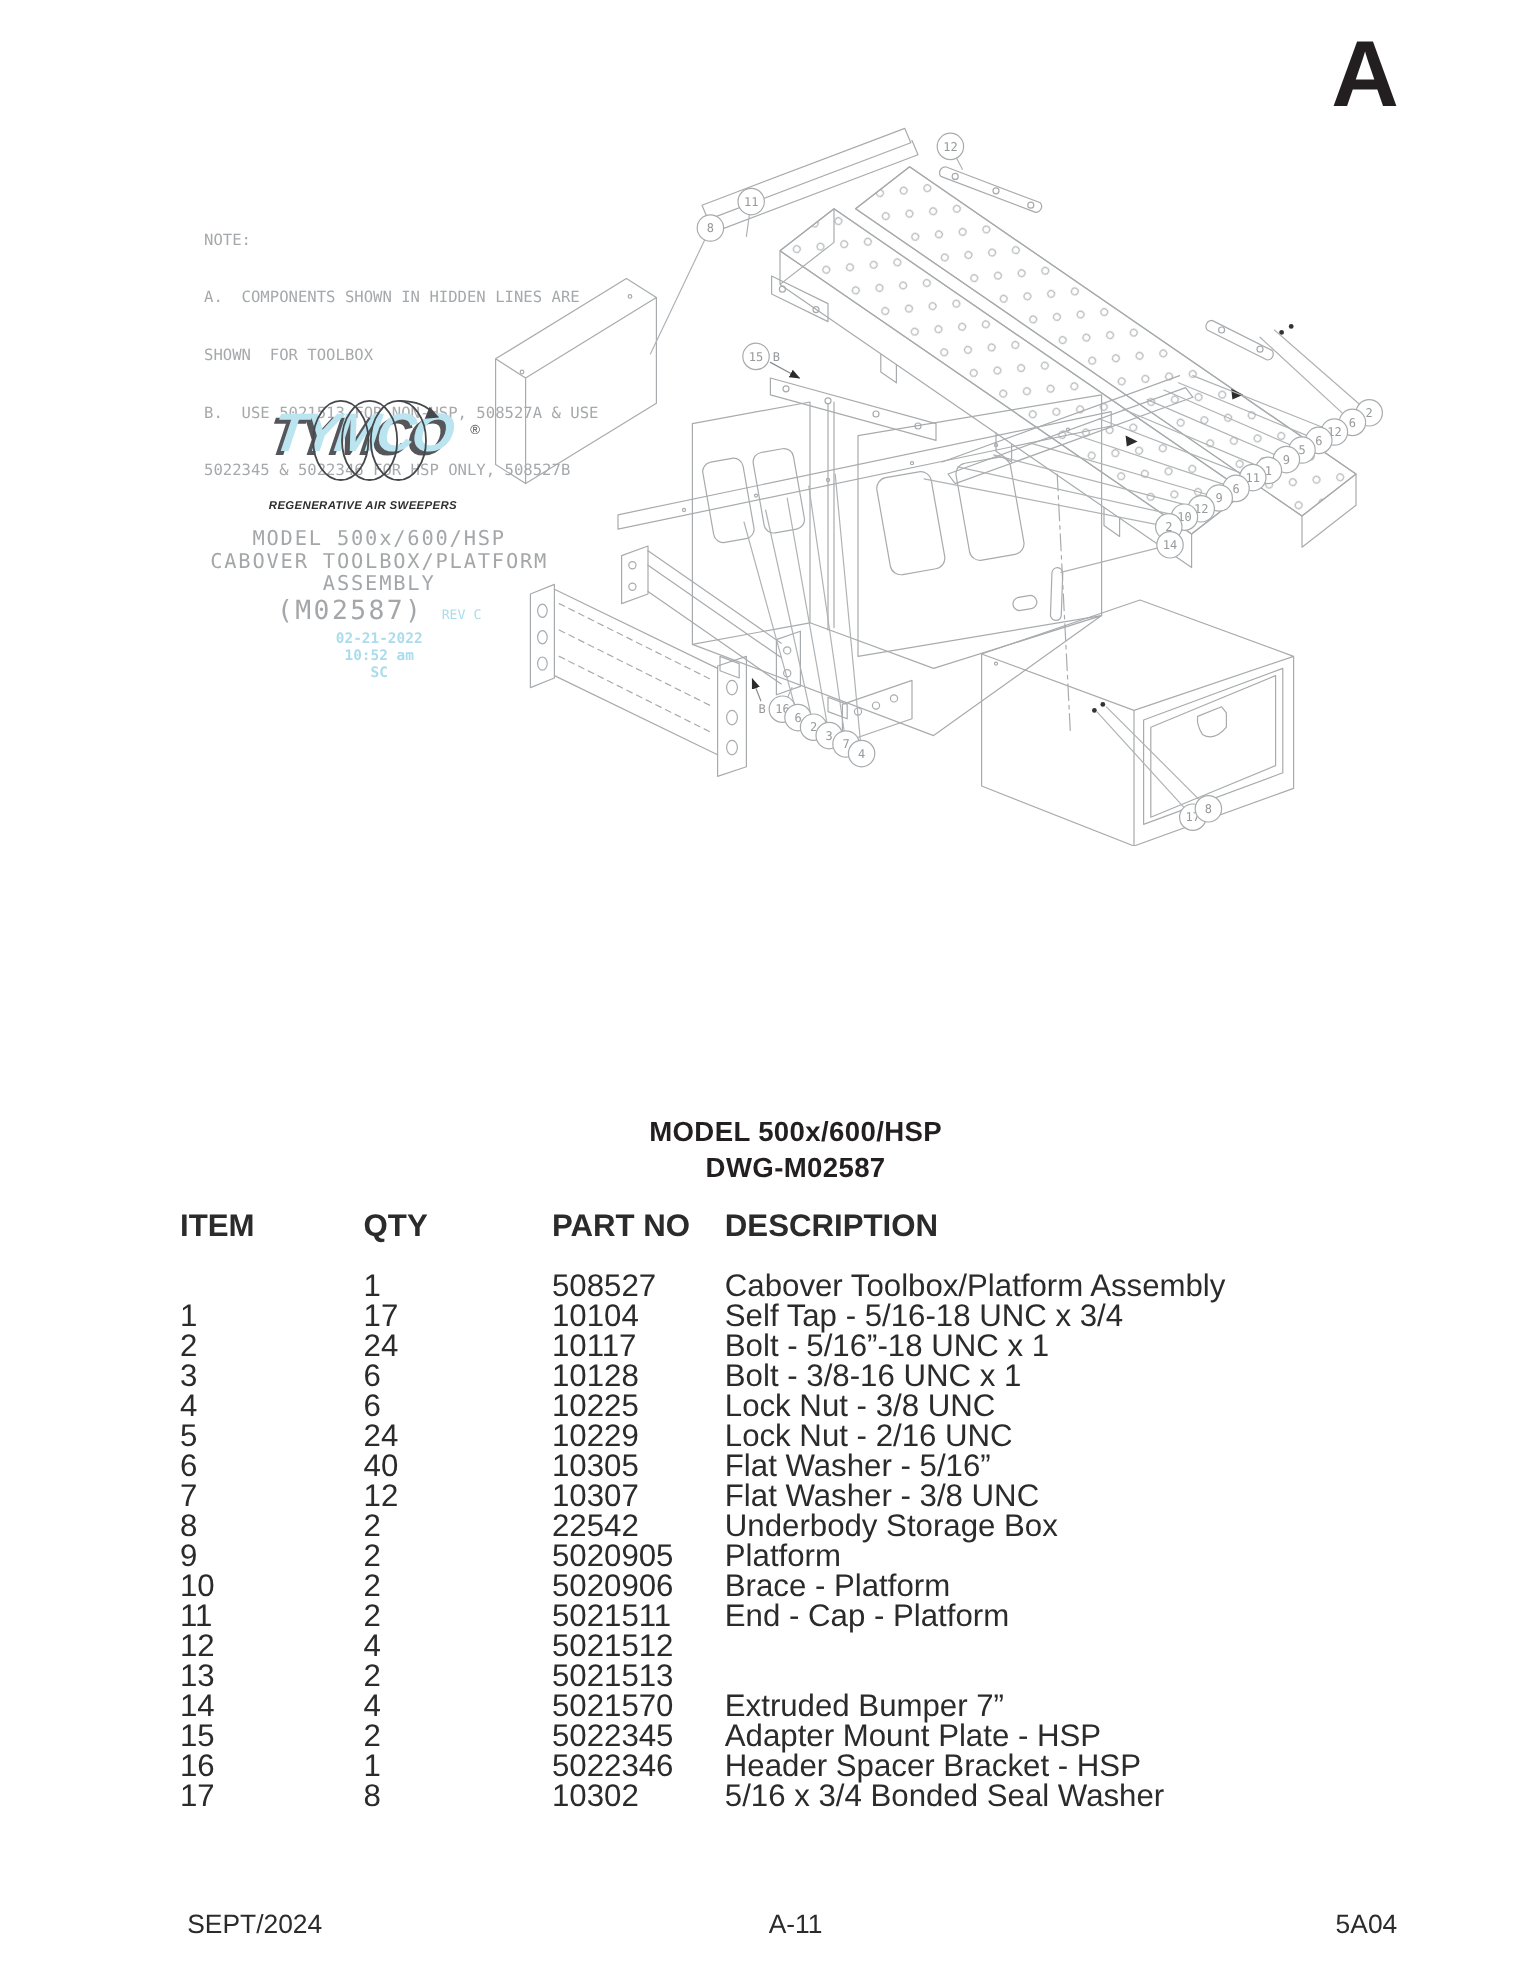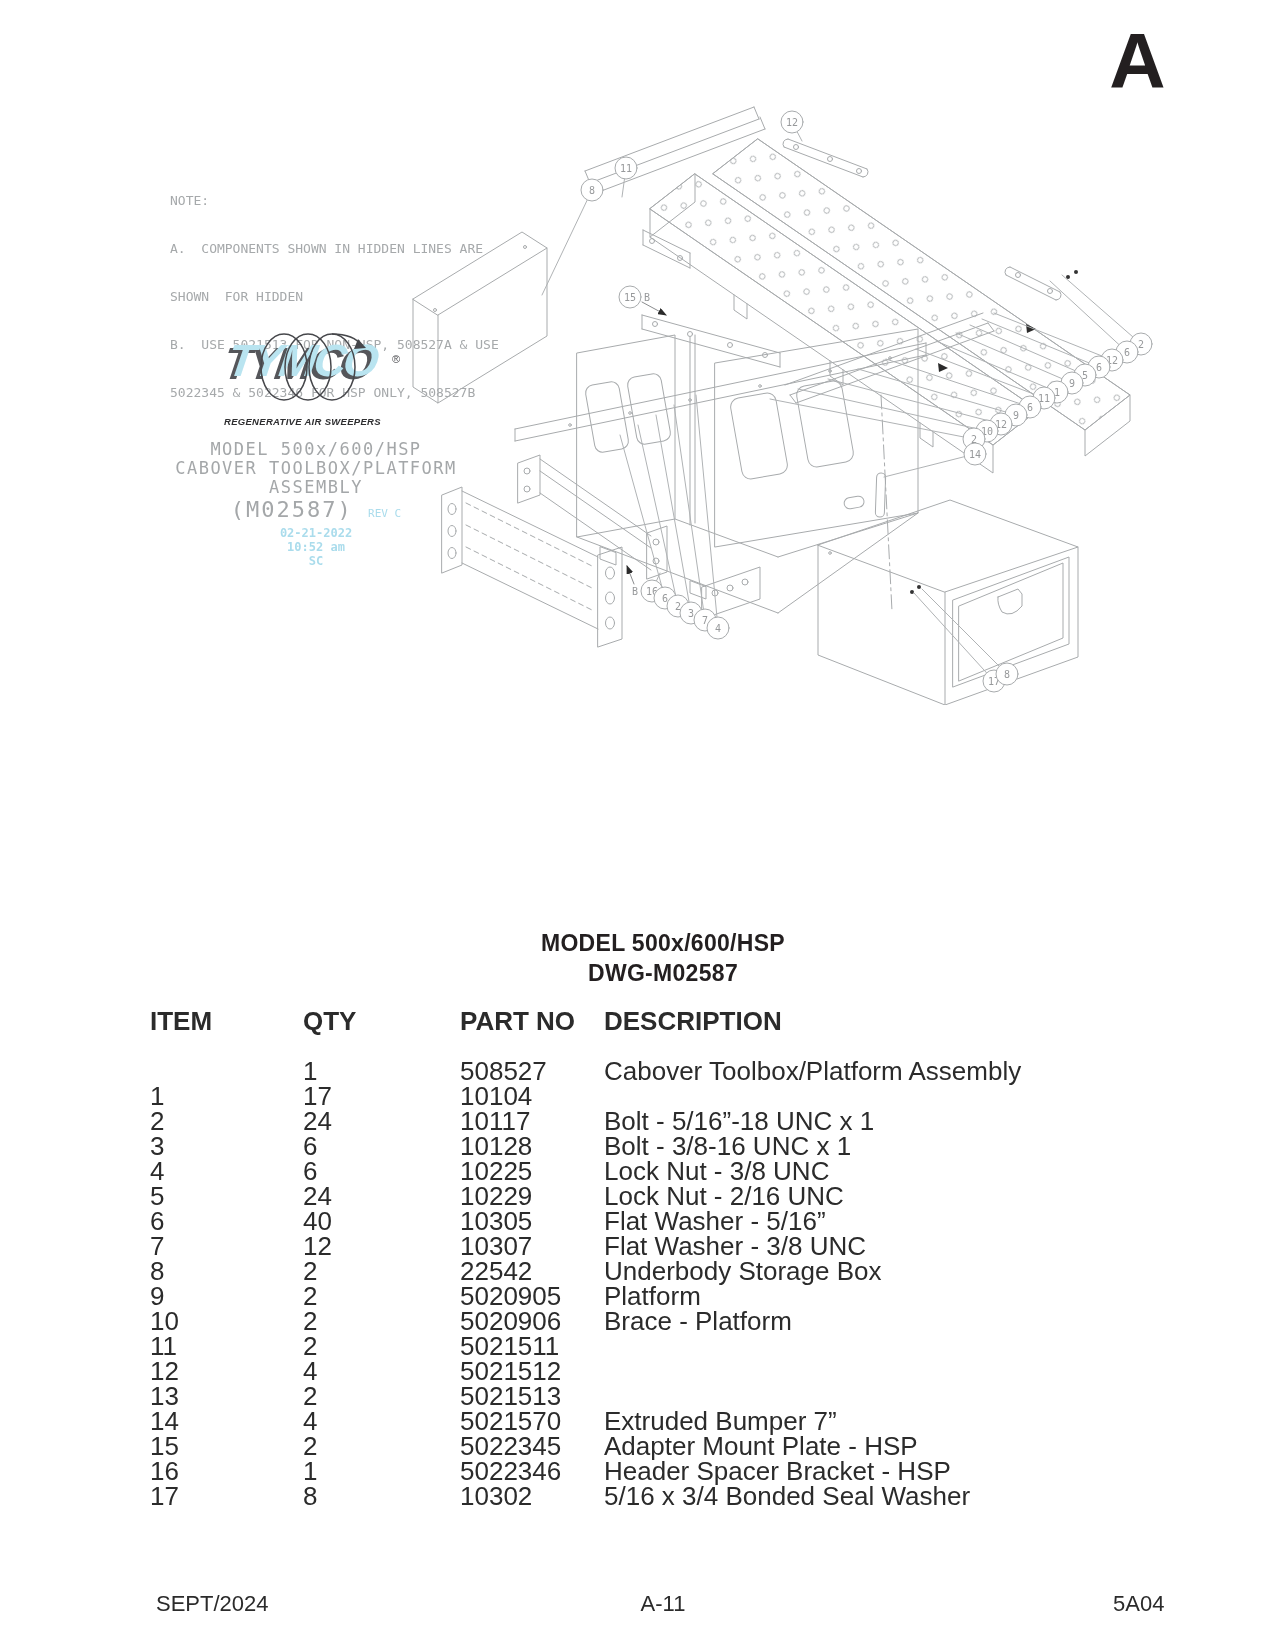--- a/index.html
+++ b/index.html
@@ -44,21 +44,21 @@
 </head>
 <body>
 
 <div class="page">
 
   <div class="section-letter">A</div>
 
   <div class="note">
     <div>NOTE:</div>
     <div>A.  COMPONENTS SHOWN IN HIDDEN LINES ARE</div>
-    <div>SHOWN  FOR HIDDEN</div>
+    <div>SHOWN  FOR TOOLBOX</div>
     <div>B.  USE 5021513 FOR NON-HSP, 508527A &amp; USE</div>
     <div>5022345 &amp; 5022346 FOR HSP ONLY, 508527B</div>
   </div>
 
   <svg class="diagram" width="1045" height="610" viewBox="0 0 1045 610">
     <defs>
       <pattern id="perf" width="30" height="26" patternUnits="userSpaceOnUse" patternTransform="rotate(35)">
         <circle cx="7" cy="7" r="2.8" stroke="#b4b7b9" fill="none" stroke-width="1"></circle>
         <circle cx="22" cy="20" r="2.8" stroke="#b4b7b9" fill="none" stroke-width="1"></circle>
       </pattern>
@@ -312,20 +312,21 @@
         <div class="row">
           <span></span>
           <span>1</span>
           <span>508527</span>
           <span>Cabover Toolbox/Platform Assembly</span>
         </div>
         <div class="row">
           <span>1</span>
           <span>17</span>
           <span>10104</span>
+          <span>Self Tap - 5/16-18 UNC x 3/4</span>
         </div>
         <div class="row">
           <span>2</span>
           <span>24</span>
           <span>10117</span>
           <span>Bolt - 5/16”-18 UNC x 1</span>
         </div>
         <div class="row">
           <span>3</span>
           <span>6</span>
@@ -371,20 +372,21 @@
         <div class="row">
           <span>10</span>
           <span>2</span>
           <span>5020906</span>
           <span>Brace - Platform</span>
         </div>
         <div class="row">
           <span>11</span>
           <span>2</span>
           <span>5021511</span>
+          <span>End - Cap - Platform</span>
         </div>
         <div class="row">
           <span>12</span>
           <span>4</span>
           <span>5021512</span>
         </div>
         <div class="row">
           <span>13</span>
           <span>2</span>
           <span>5021513</span>

